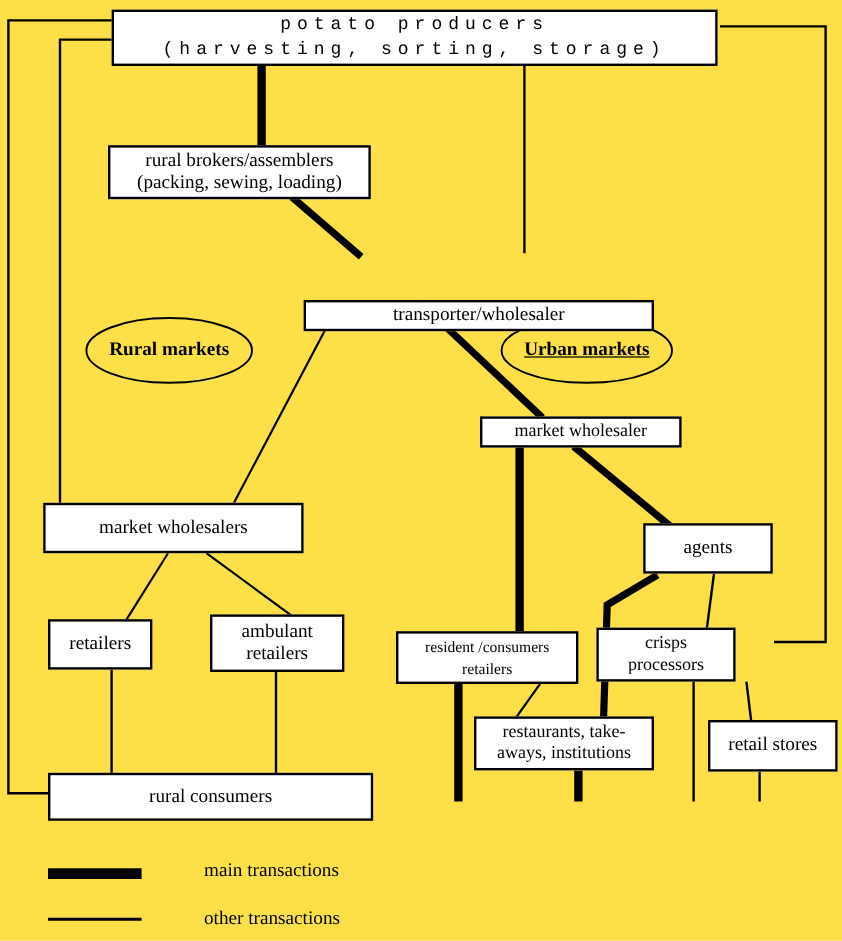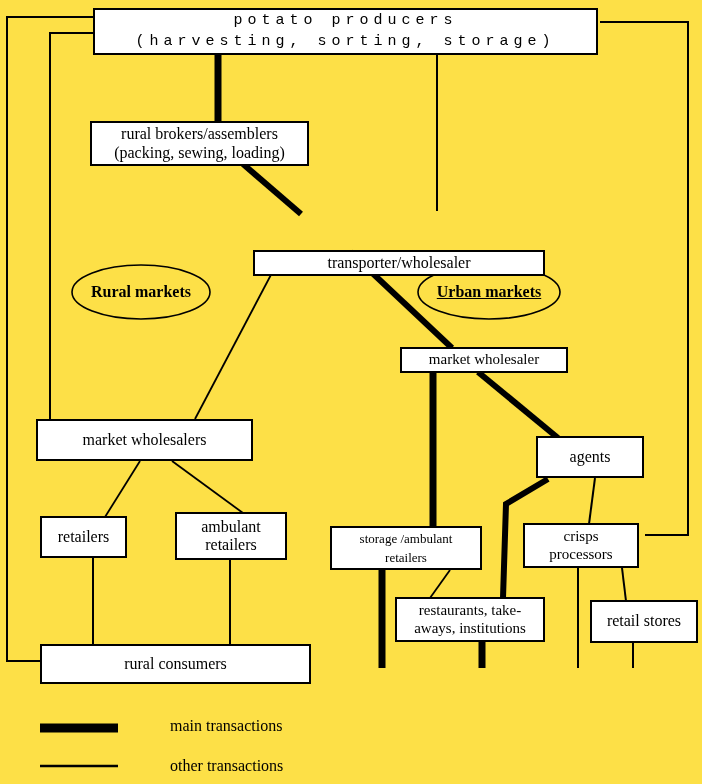--- a/index.html
+++ b/index.html
@@ -18,21 +18,21 @@
   
   .n-potato{left:93px;top:8px;width:505px;height:47px;}
   .n-brokers{left:90px;top:121px;width:219px;height:45px;}
   .n-transporter{left:253px;top:211px;width:292px;height:26px;margin-top:39px;}
   .n-mkt-wholesaler{left:400px;top:347px;width:168px;height:26px;border-width:2px;}
   .n-mkt-wholesalers{left:36px;top:419px;width:217px;height:42px;}
   .n-agents{left:536px;top:436px;width:108px;height:42px;}
   .n-retailers{left:40px;top:516px;width:87px;height:42px;}
   .n-ambulant{left:175px;top:512px;width:112px;height:48px;}
   .n-resident{left:330px;top:526px;width:152px;height:44px;}
-  .n-crisps{left:523px;top:523px;width:116px;height:45px;font-family:Liberation Serif, serif;}
+  .n-crisps{left:497px;top:523px;width:116px;height:45px;font-family:Liberation Serif, serif;}
   .n-restaurants{left:395px;top:597px;width:150px;height:45px;}
   .n-retail-stores{left:590px;top:600px;width:108px;height:43px;}
   .n-rural-consumers{left:40px;top:644px;width:271px;height:40px;}
   .n-urban-consumers{left:372px;top:667px;width:284px;height:41px;}
   .l-rural{left:72px;top:265px;width:138px;height:54px;}
   .l-urban{left:418px;top:265px;width:142px;height:54px;text-decoration:underline;}
   .legend-label{position:absolute;left:170px;z-index:2;font-size:16px;}
   .legend-main{top:717px;}
   .legend-other{top:757px;}
 </style>
@@ -92,21 +92,21 @@
 
   <div class="node n-mkt-wholesalers">market wholesalers</div>
 
   <div class="node n-agents">agents</div>
 
   <div class="node n-retailers">retailers</div>
 
   <div class="node n-ambulant">ambulant
 retailers</div>
 
-  <div class="node n-resident small">storage /ambulant
+  <div class="node n-resident small">resident /consumers
 retailers</div>
 
   <div class="node n-crisps mid">crisps
 processors</div>
 
   <div class="node n-restaurants mid">restaurants, take-
 aways, institutions</div>
 
   <div class="node n-retail-stores">retail stores</div>
 

